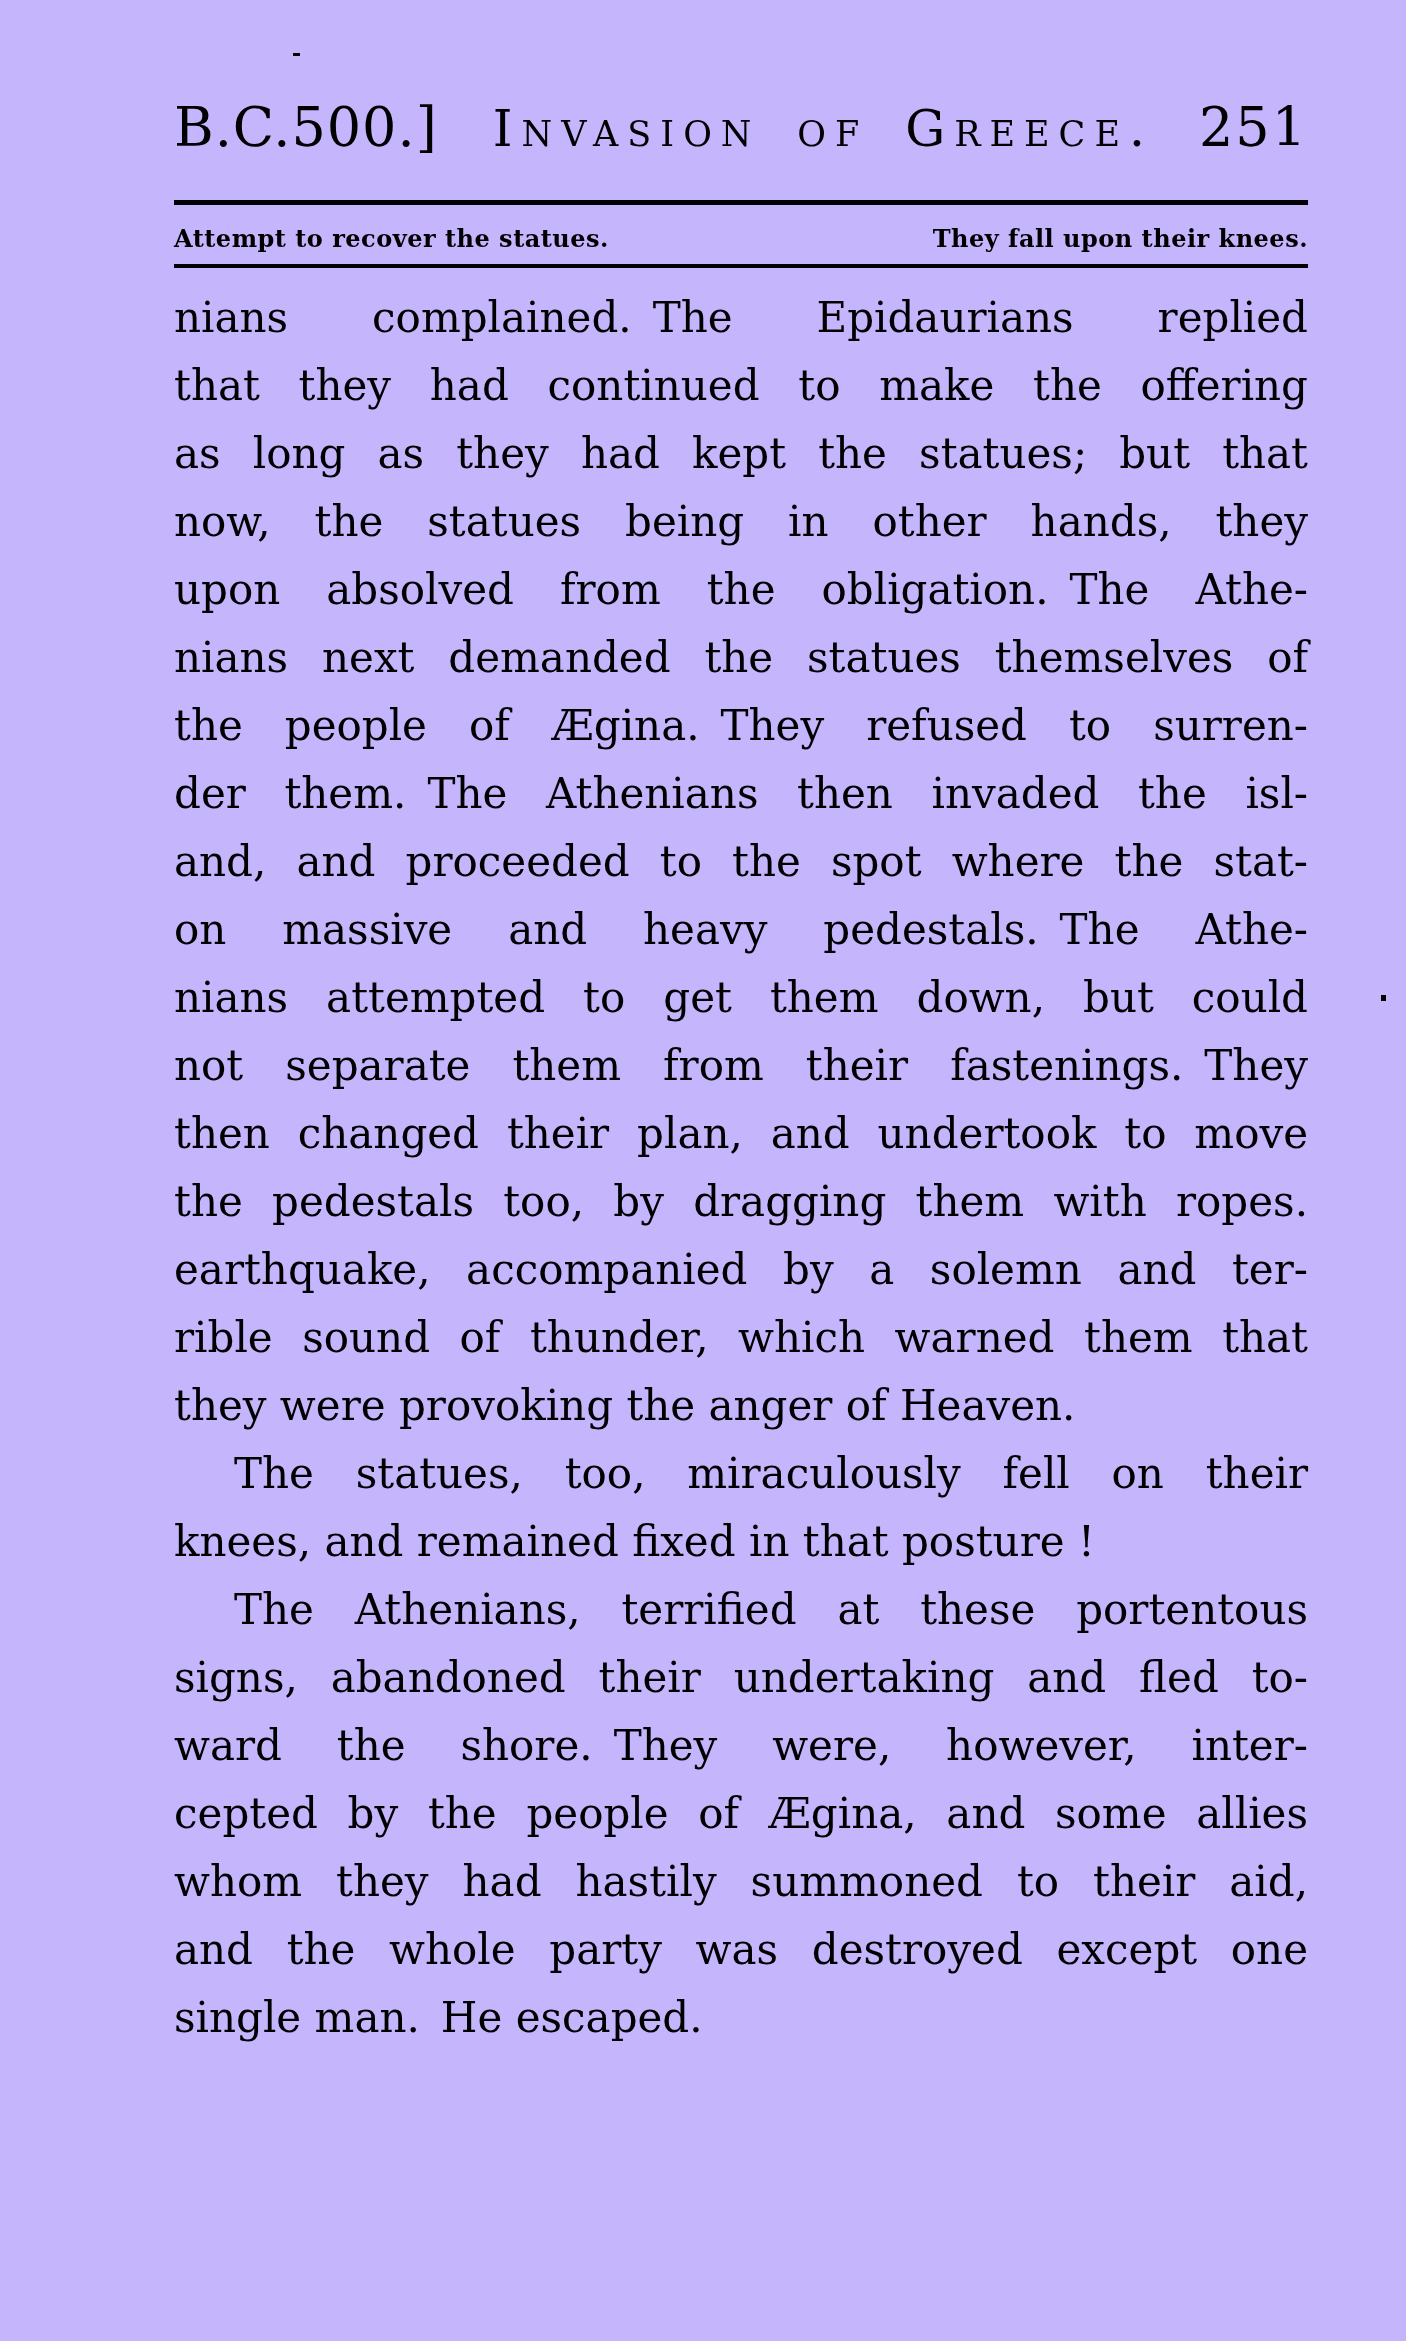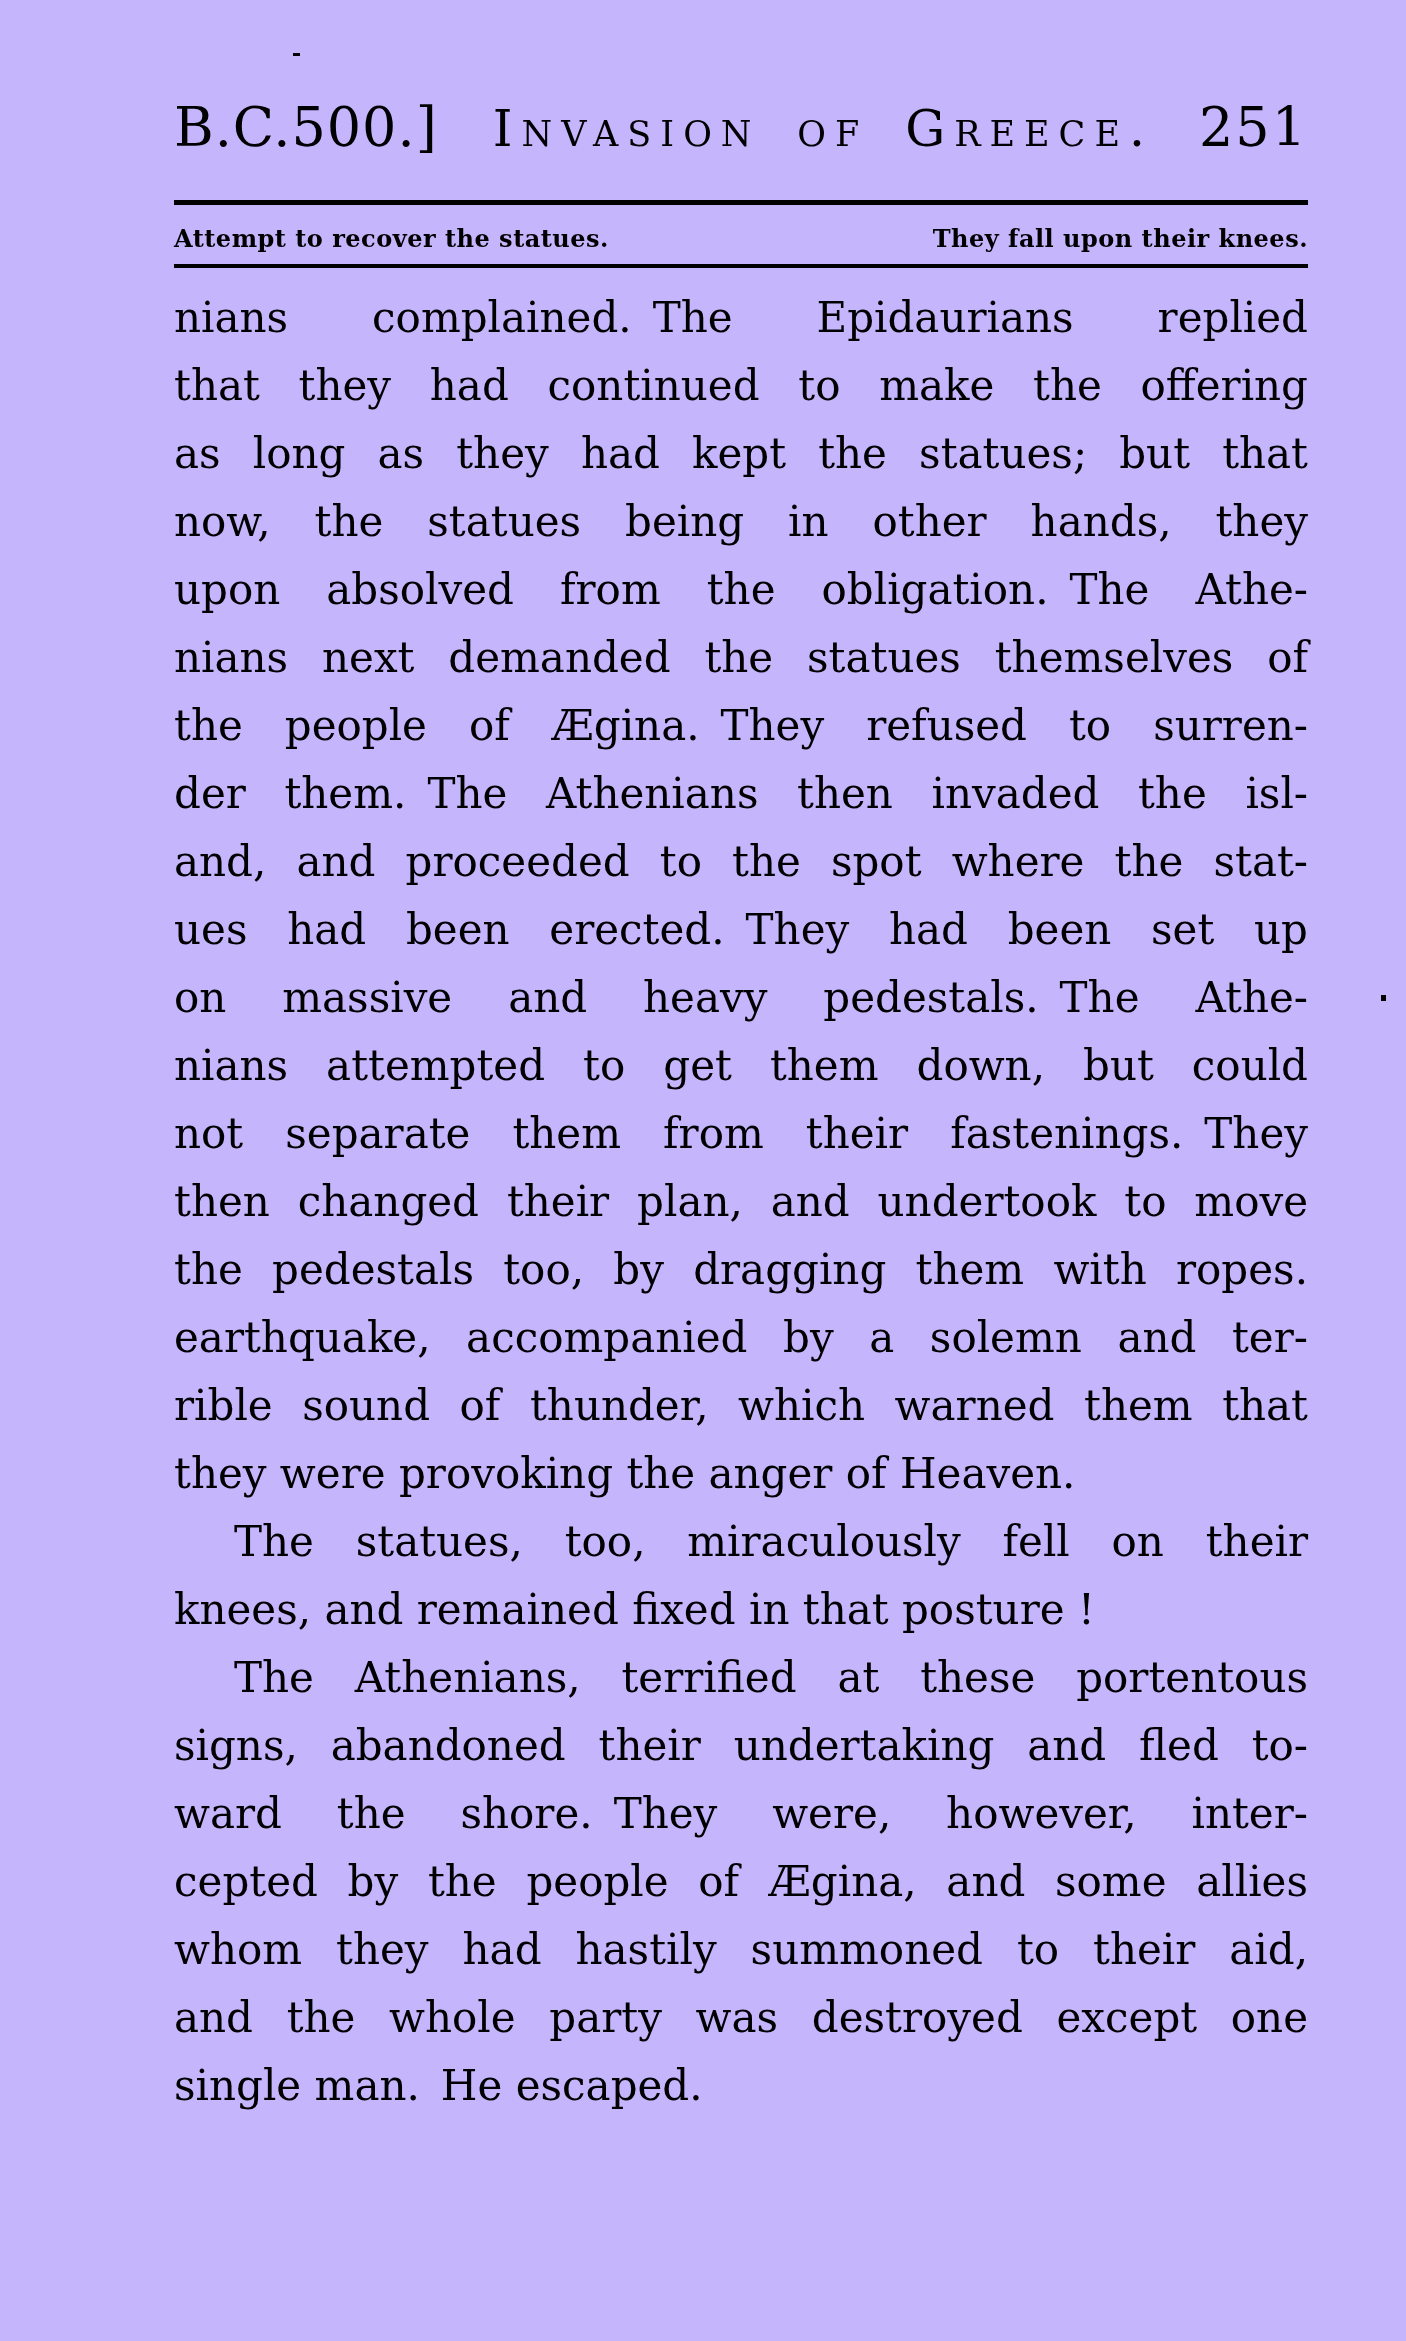--- a/index.html
+++ b/index.html
@@ -115,21 +115,20 @@
   <div class="body-text" id="body-text">
       <div class="line">nians complained. The Epidaurians replied</div>
       <div class="line">that they had continued to make the offering</div>
       <div class="line">as long as they had kept the statues; but that</div>
       <div class="line">now, the statues being in other hands, they</div>
       <div class="line">upon absolved from the obligation. The Athe-</div>
       <div class="line">nians next demanded the statues themselves of</div>
       <div class="line">the people of Ægina. They refused to surren-</div>
       <div class="line">der them. The Athenians then invaded the isl-</div>
       <div class="line">and, and proceeded to the spot where the stat-</div>
-      <div class="line">ues had been erected. They had been set up</div>
       <div class="line">on massive and heavy pedestals. The Athe-</div>
       <div class="line">nians attempted to get them down, but could</div>
       <div class="line">not separate them from their fastenings. They</div>
       <div class="line">then changed their plan, and undertook to move</div>
       <div class="line">the pedestals too, by dragging them with ropes.</div>
       <div class="line">earthquake, accompanied by a solemn and ter-</div>
       <div class="line">rible sound of thunder, which warned them that</div>
       <div class="line last">they were provoking the anger of Heaven.</div>
       <div class="line indent">The statues, too, miraculously fell on their</div>
       <div class="line last">knees, and remained fixed in that posture !</div>

